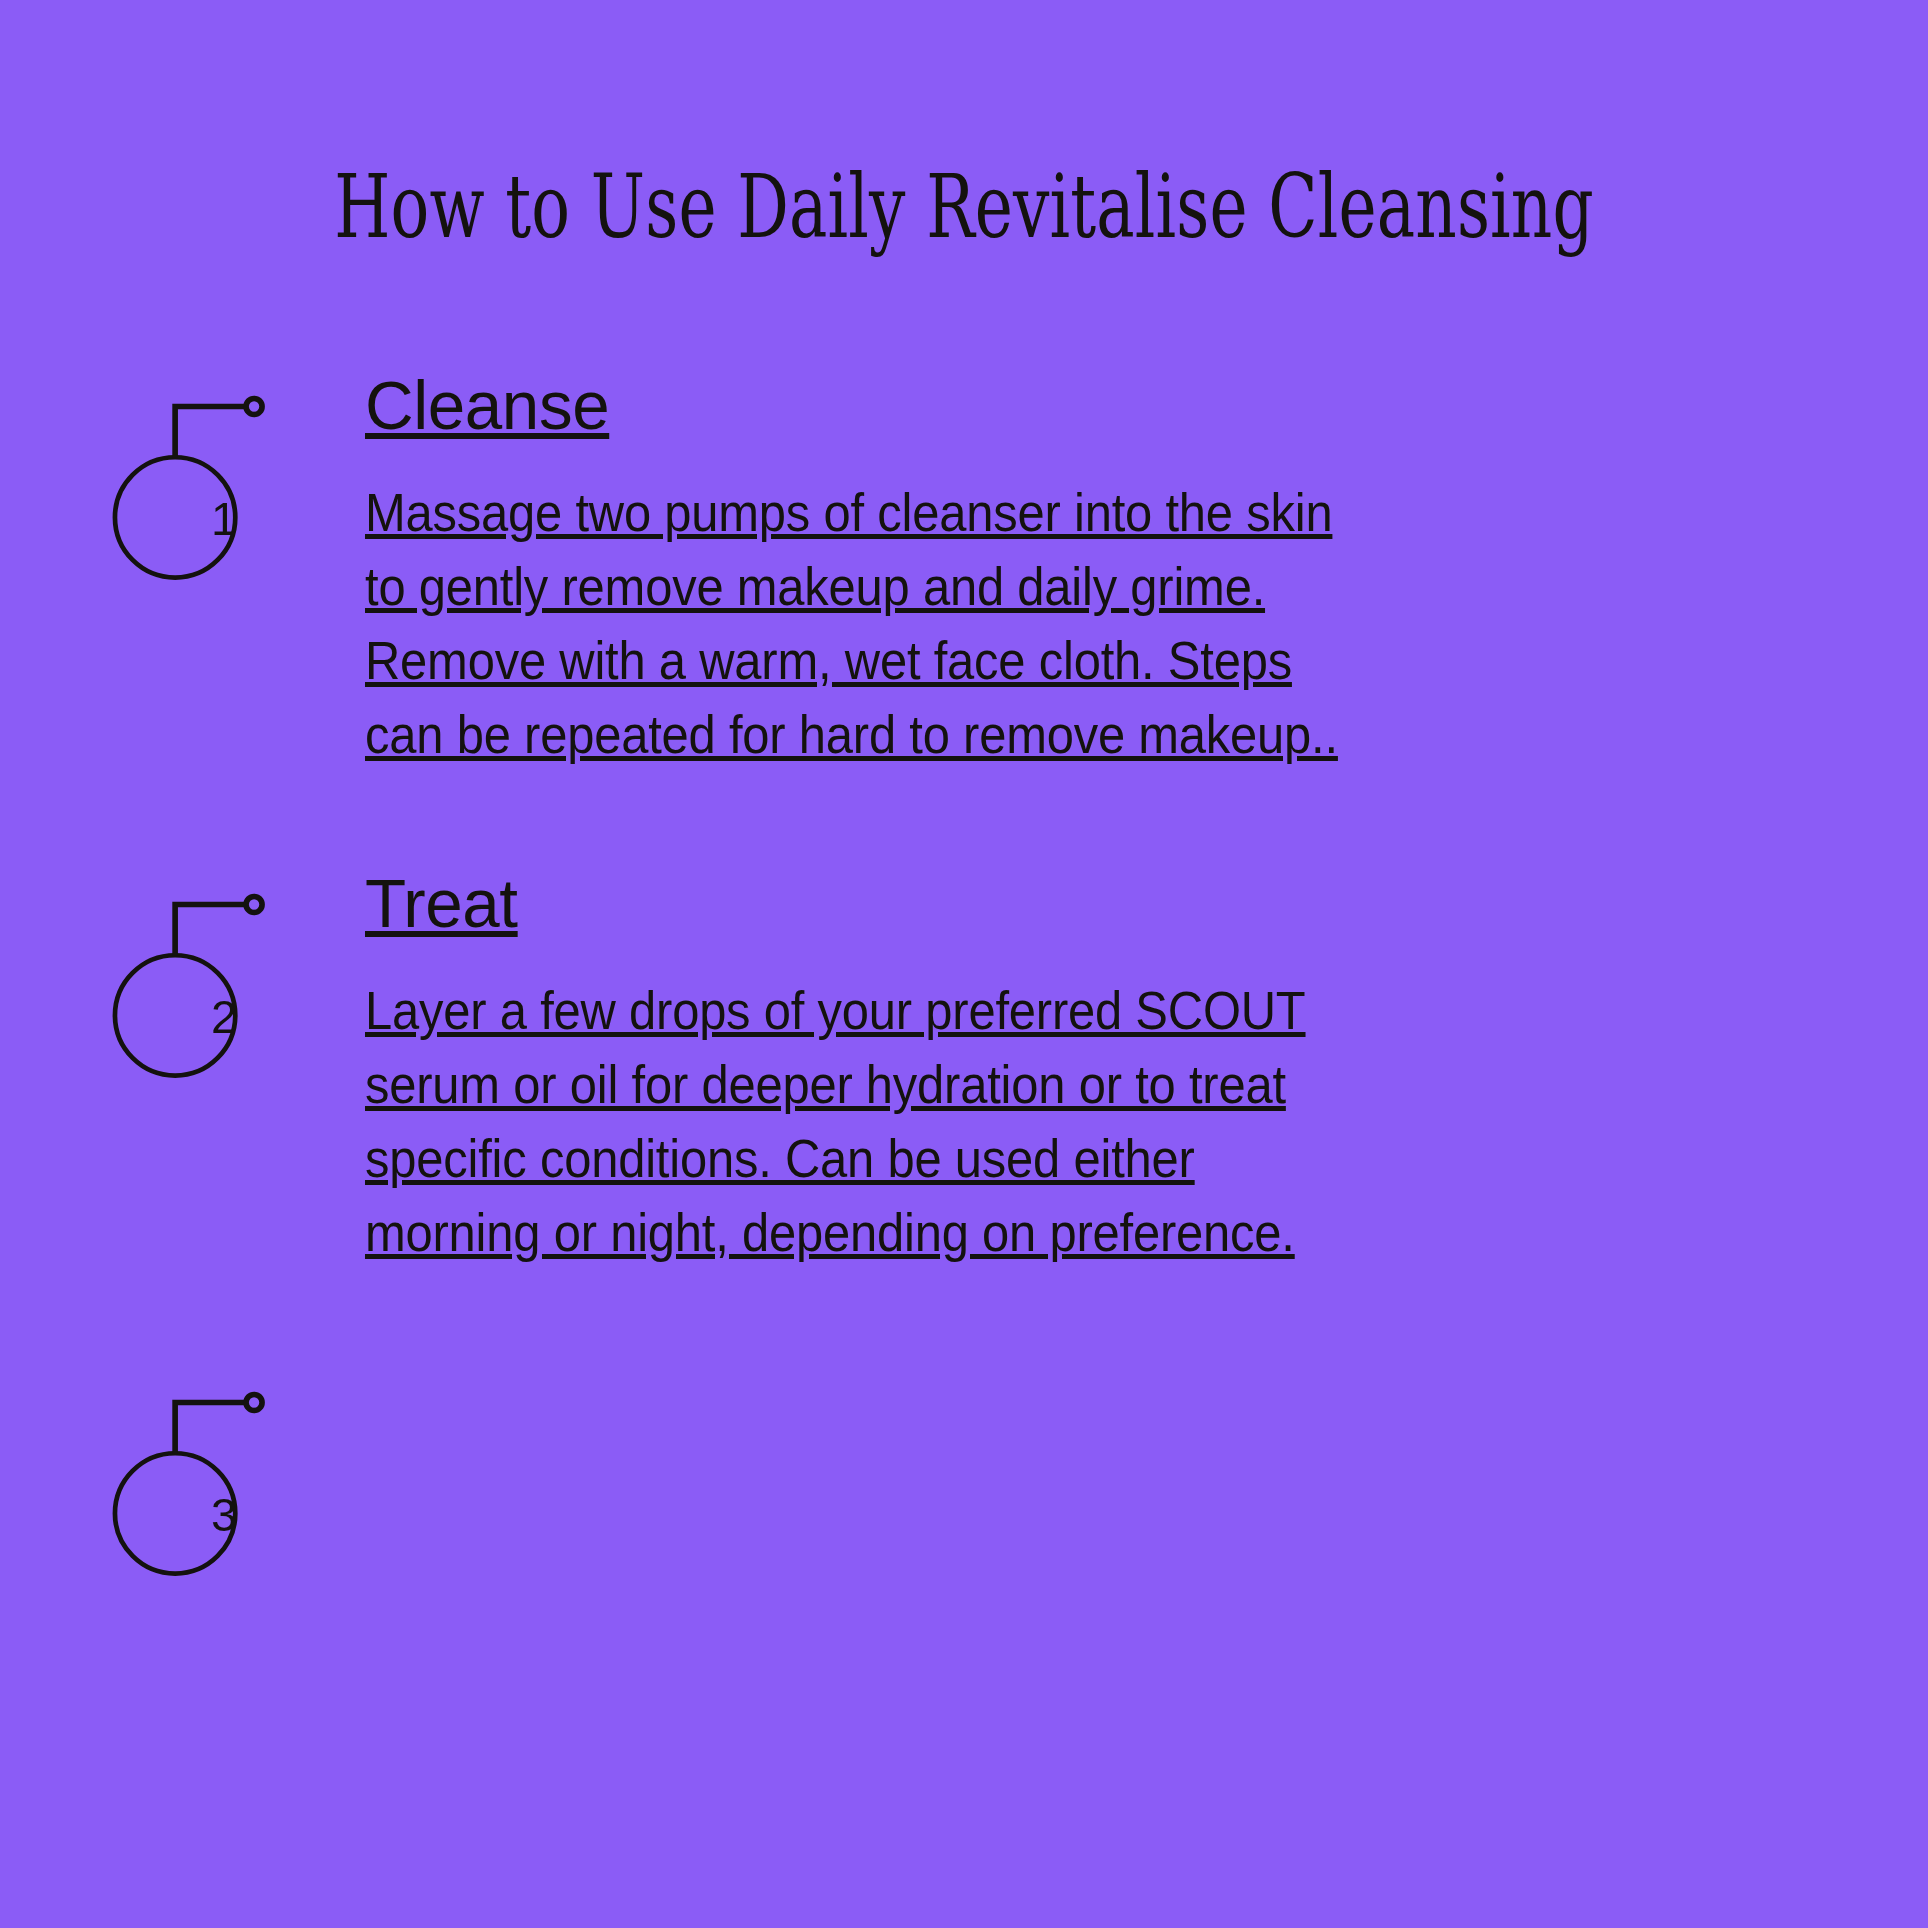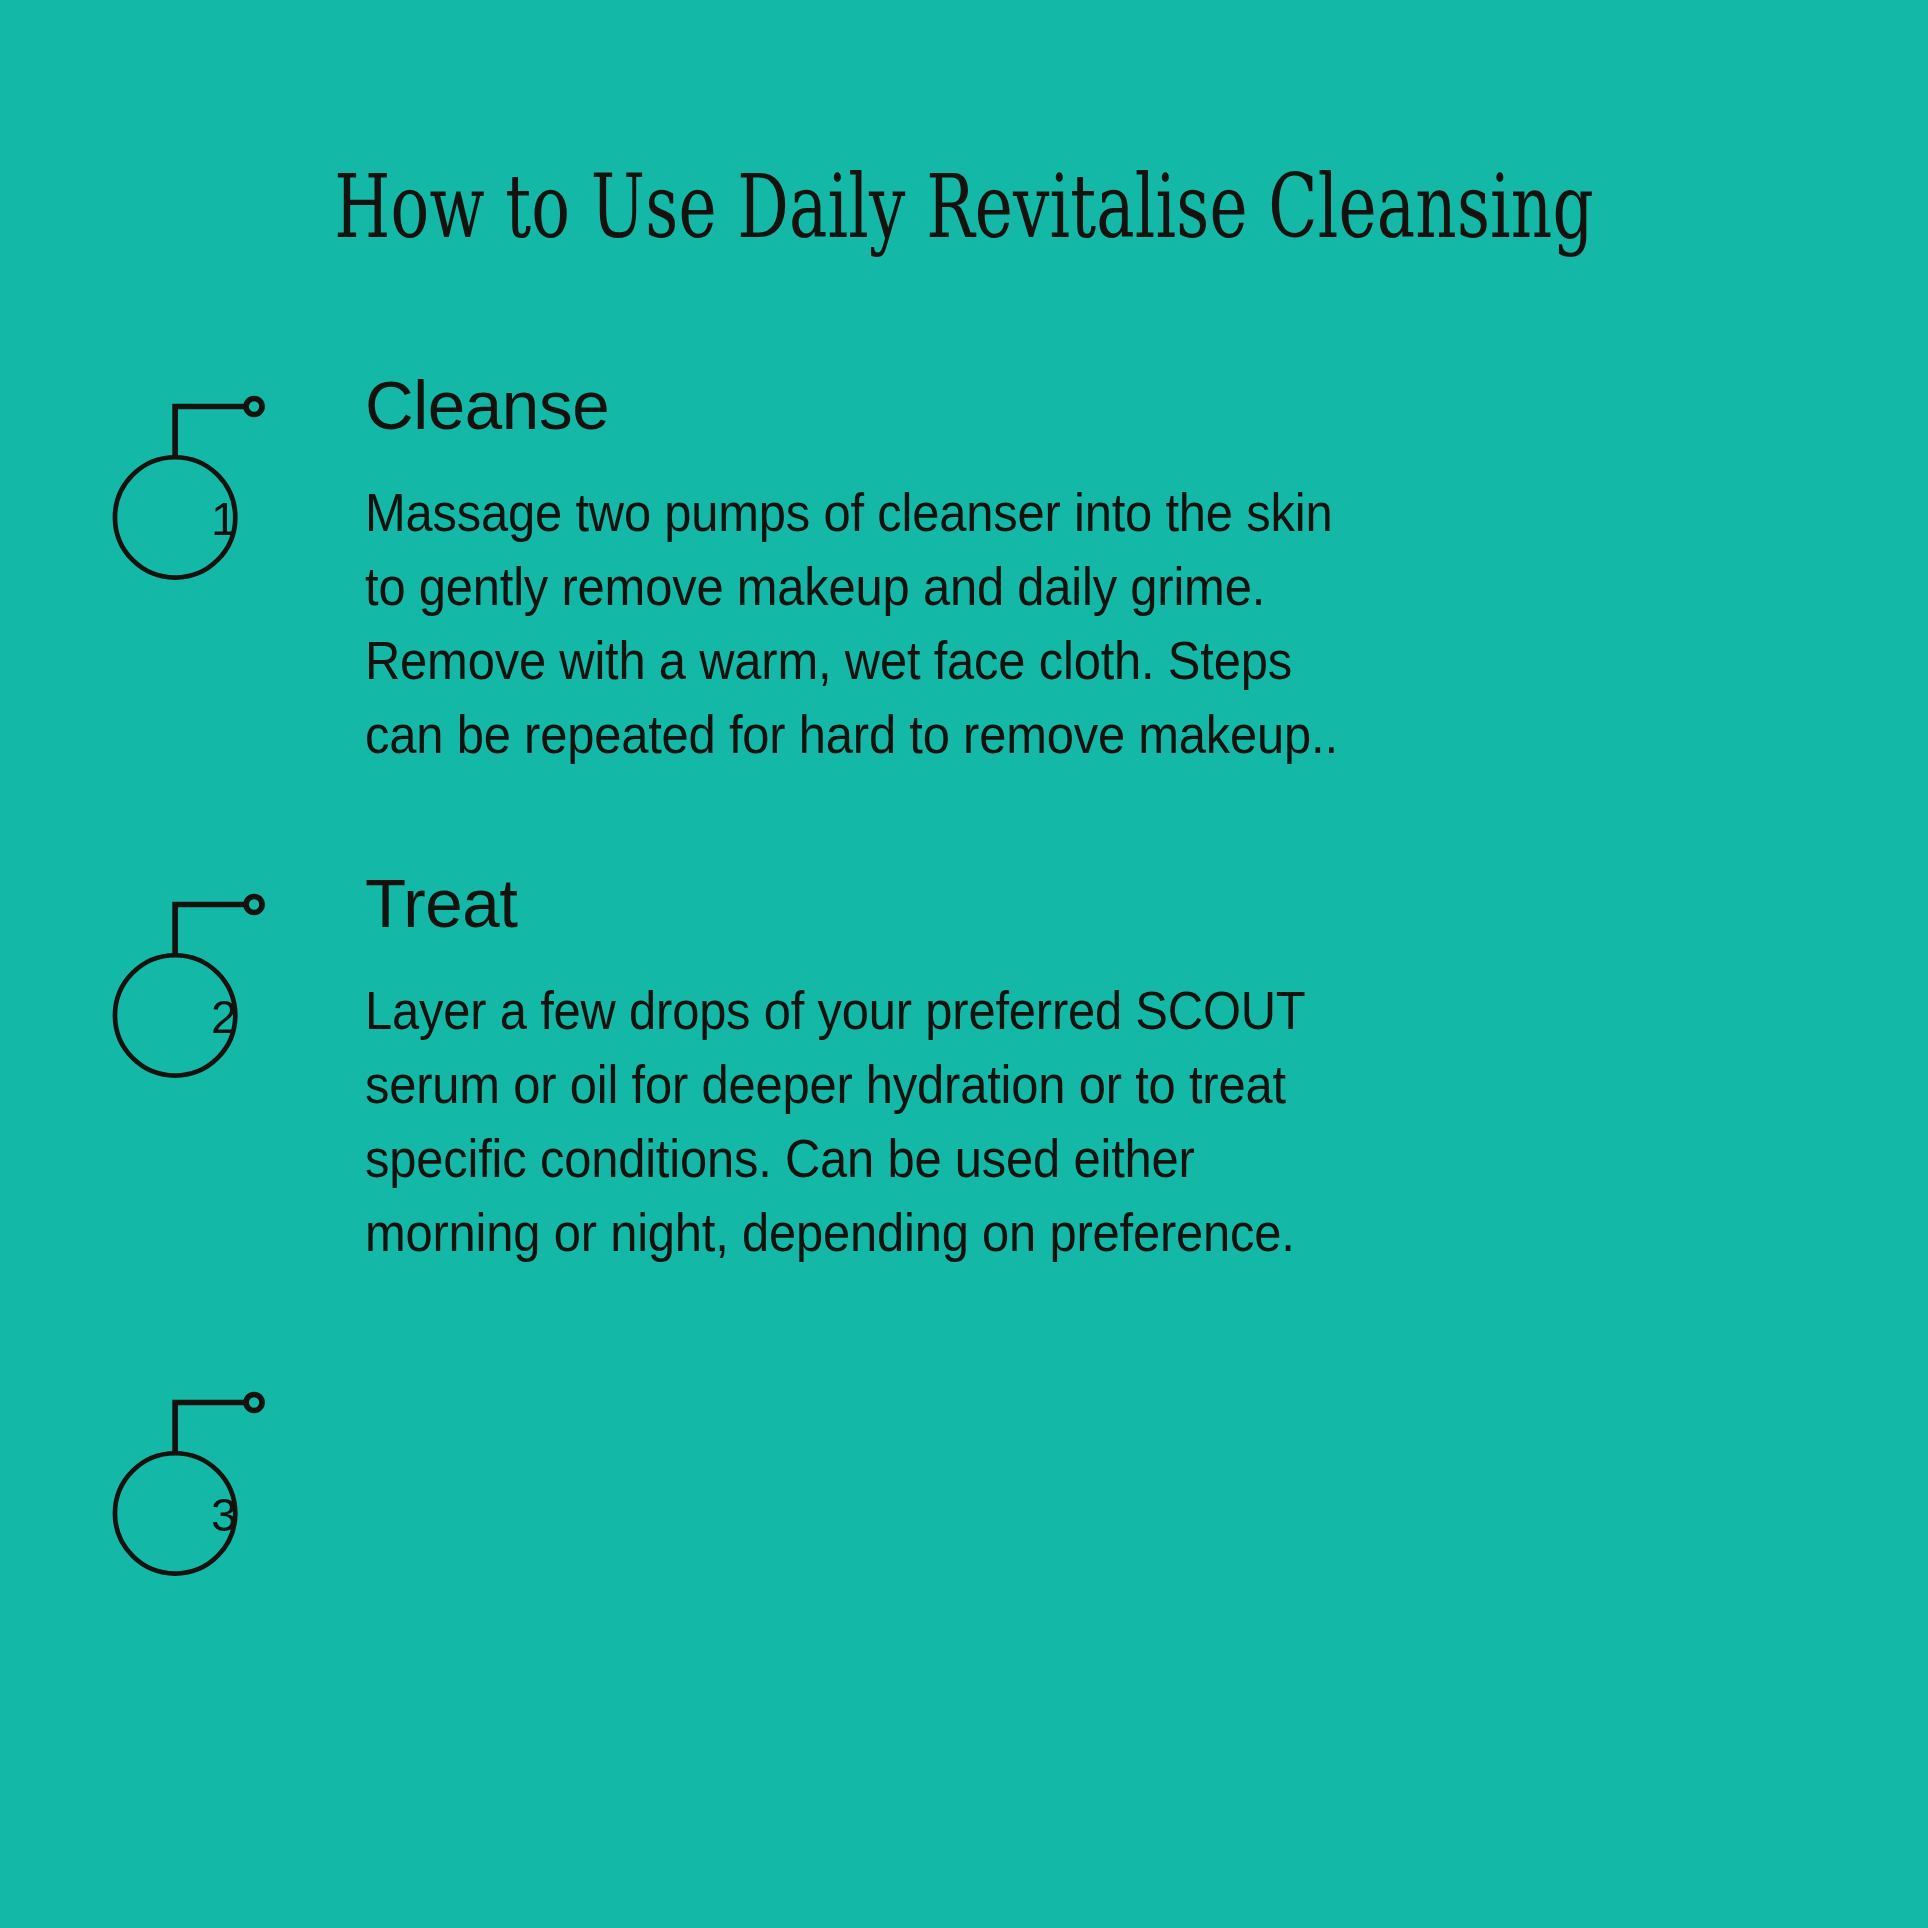--- a/index.html
+++ b/index.html
@@ -12,21 +12,21 @@
     background: #f8f5ec;
     font-family: "Liberation Sans", sans-serif;
     color: #14120f;
     overflow: hidden;
   }
 
   .page {
     position: relative;
     width: 1928px;
     height: 1928px;
-    background: #14b8a6;
+    background: #8b5cf6;
   }
 
   
   .title {
     position: absolute;
     top: 162px;
     left: 0;
     width: 1928px;
     text-align: center;
     font-family: "DejaVu Serif", "Liberation Serif", serif;
@@ -79,20 +79,21 @@
     font-family: "Liberation Sans", sans-serif;
     font-weight: 300;
     font-size: 47px;
     color: #14120f;
   }
 
   
   .content {
     margin-left: 365px;
     width: 1337px;
+    text-decoration: underline;
   }
 
   .step-heading {
     font-family: "Liberation Sans", sans-serif;
     font-weight: 300;
     font-size: 68px;
     line-height: 1.0;
     letter-spacing: -0.4px;
     color: #14120f;
     margin: 0;

